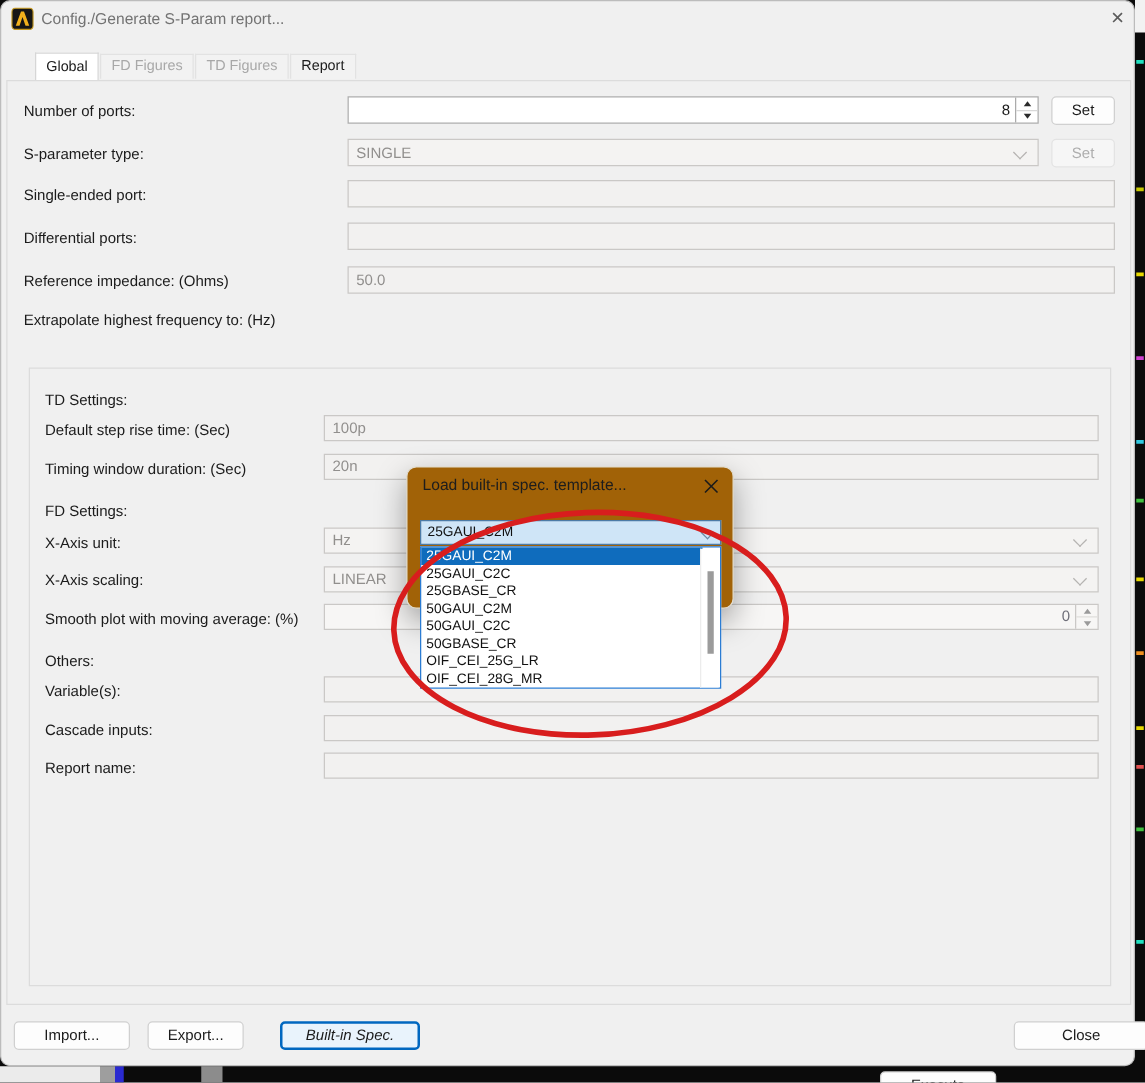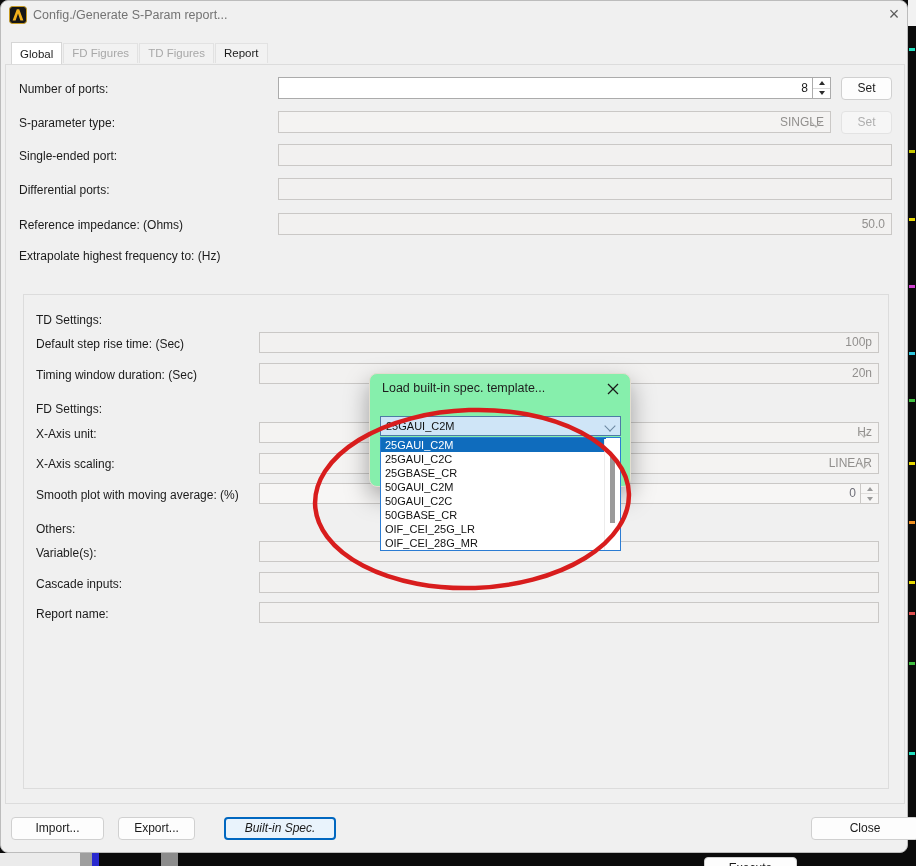--- a/index.html
+++ b/index.html
@@ -22,21 +22,21 @@
     white-space:nowrap;
   }
   .app-icon { position:absolute; left:8px; top:5px; width:18px; height:18px; }
   .win-close {
     position:absolute; left:880px; top:2px; width:26px; height:24px;
     font-size:18px; line-height:23px; text-align:center; color:#5c5c5c; cursor:pointer;
   }
 
   
   .tabs { position:absolute; display:flex; align-items:flex-end; z-index:3; }
-  #main-tabs { left:10px; top:41px;text-align:right; }
+  #main-tabs { left:27px; top:41px;text-align:right; }
   #plot-tabs { left:22px; top:273px; }
   .tab {
     padding:3px 8px 4px; font-size:11.5px; color:#1b1b1b; white-space:nowrap;
     background:#f2f2f2; border:1px solid #e2e2e2; border-bottom:none; margin-right:1px;
   }
   .tab.active {
     background:#ffffff; border-color:#d6d6d6; padding-top:5px; margin-bottom:-1px; z-index:4;
   }
   .tab.disabled { color:#a8a8a8; }
 
@@ -46,21 +46,21 @@
   #global-panel { left:4px; top:63px; width:900px; height:740px; }
   #plot-panel   { left:22px; top:293px; width:866px; height:495px; }
 
   
   .lbl { position:absolute; font-size:12px; color:#1b1b1b; white-space:nowrap; }
   .tbox {
     position:absolute; background:#ffffff; border:1px solid #ababab;
     box-sizing:border-box; font-size:12px; color:#1b1b1b;
   }
   .tbox.dis { background:#f2f1f0; border-color:#cac8c6; color:#918f8d; }
-  .tbox .val { display:block; padding:3px 6px; white-space:nowrap; overflow:hidden;text-align:right; }
+  .tbox .val { display:block; padding:3px 6px; white-space:nowrap; overflow:hidden; }
   .spin-val { position:absolute; right:22px; top:3px; font-size:12px; }
   .spinner {
     position:absolute; right:0; top:0; bottom:0; width:17px;
     border-left:1px solid #ababab; display:flex; flex-direction:column;
   }
   .dis .spinner { border-left-color:#cac8c6; }
   .spinner .half { flex:1; display:flex; align-items:center; justify-content:center; }
   .arr-up { width:0; height:0; border-left:3.5px solid transparent; border-right:3.5px solid transparent; border-bottom:4.5px solid #2b2b2b; }
   .arr-dn { width:0; height:0; border-left:3.5px solid transparent; border-right:3.5px solid transparent; border-top:4.5px solid #2b2b2b; }
   .dis .arr-up { border-bottom-color:#9a9a9a; }
@@ -76,22 +76,22 @@
     position:absolute; height:23px; background:#fdfdfd; border:1px solid #d0d0d0;
     border-radius:4px; font-size:12px; color:#1b1b1b; text-align:center; line-height:21px;
     box-sizing:border-box; cursor:pointer;
   }
   .btn.dis { color:#aeaeae; background:#f6f6f6; border-color:#e3e3e3; cursor:default; }
   .btn.focus { background:#e9f3fc; border:2px solid #0067c0; line-height:19px; }
 
   
   #popup {
     position:absolute; left:325px; top:373px; width:262px; height:114px;
-    background:#86efac; border:1px solid #e2ddd0; border-radius:8px;
-    box-shadow:0 10px 24px rgba(0,0,0,.35); z-index:50; box-sizing:border-box;margin-left:44px;
+    background:#a16207; border:1px solid #e2ddd0; border-radius:8px;
+    box-shadow:0 10px 24px rgba(0,0,0,.35); z-index:50; box-sizing:border-box;
   }
   .popup-title { position:absolute; left:12px; top:7px; font-size:12.5px; color:#1d1d1d; white-space:nowrap; }
   .popup-close { position:absolute; left:234px; top:6px; width:18px; height:18px; cursor:pointer; }
   .popup-combo {
     position:absolute; left:10px; top:42px; width:241px; height:20px;
     background:#cfe5f7; border:1px solid #4d7ba6; box-sizing:border-box;
     font-size:11px; color:#111; line-height:18px; padding-left:5px; cursor:pointer;
   }
   .popup-combo .chev { right:6px; top:5px; border-color:#6b87a0; }
   .popup-list {

